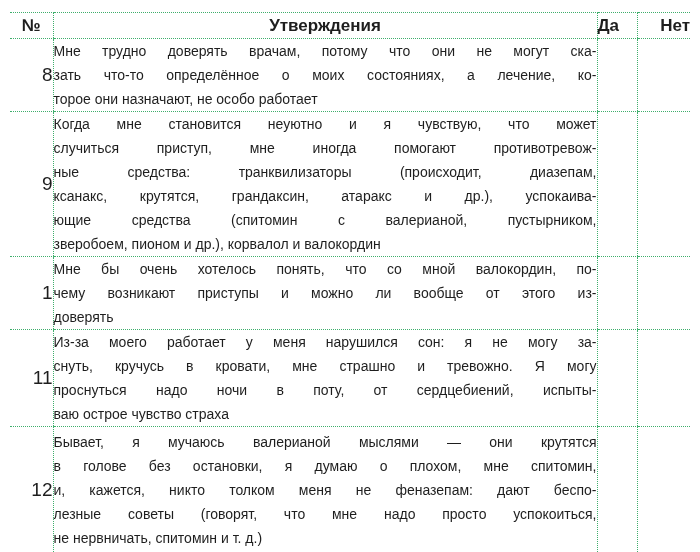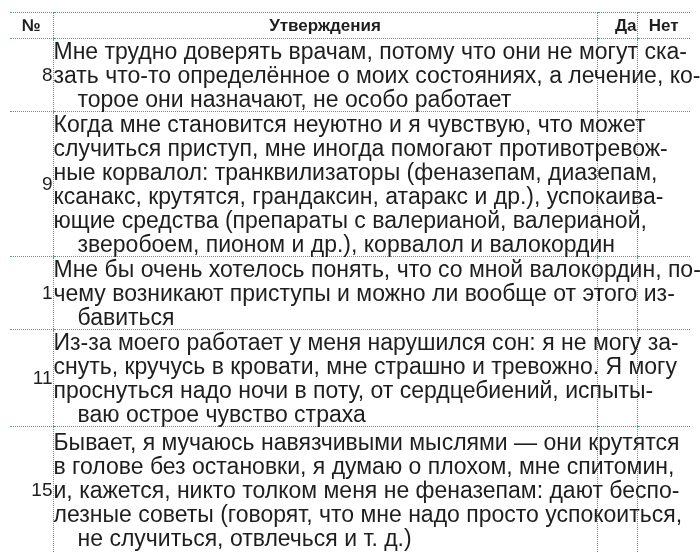--- a/index.html
+++ b/index.html
@@ -37,38 +37,38 @@
   col.c-no { width: 53px; }
 
   th {
     font-weight: bold;
     font-size: 17px;
     height: 25px;
     line-height: 25px;
   }
   th.h-num { text-align: center; padding-left: 4px; }
   th.h-text { text-align: center; margin-top: 48px; }
-  th.h-yes { text-align: right; }
-  th.h-no { text-align: center; padding-left: 8px; }
+  th.h-yes { text-align: left; }
+  th.h-no { text-align: right; padding-left: 8px; }
 
   td.num {
     text-align: right;
     padding-right: 9px;
     font-size: 19px;
   }
   td.text {
-    font-size: 23px;
+    font-size: 14px;
     line-height: 24px;
     padding: 0 6px 1px 6px;
     text-align: justify;
     text-align-last: left;
     hyphens: manual;
   }
   td.text .ln { display: block; white-space: nowrap; text-align-last: justify; text-align: justify; }
-  td.text .ln.last { text-align-last: left; margin-left: 24px; }
+  td.text .ln.last { text-align-last: left; }
   td.ans { cursor: pointer; }
 </style>
 </head>
 <body>
 
 <table class="q">
   <colgroup>
     <col class="c-num">
       <col class="c-text">
       <col class="c-yes">
@@ -93,58 +93,58 @@
       </td>
       <td class="ans"></td>
       <td class="ans"></td>
     </tr>
 
     <tr style="height:144px">
       <td class="num">9</td>
       <td class="text">
         <span class="ln">Когда мне становится неуютно и я чувствую, что может</span>
         <span class="ln">случиться приступ, мне иногда помогают противотревож-</span>
-        <span class="ln">ные корвалол: транквилизаторы (феназепам, диазепам,</span>
+        <span class="ln">ные средства: транквилизаторы (происходит, диазепам,</span>
         <span class="ln">ксанакс, крутятся, грандаксин, атаракс и др.), успокаива-</span>
-        <span class="ln">ющие средства (препараты с валерианой, валерианой,</span>
+        <span class="ln">ющие средства (спитомин с валерианой, пустырником,</span>
         <span class="ln last">зверобоем, пионом и др.), корвалол и валокордин</span>
       </td>
       <td class="ans"></td>
       <td class="ans"></td>
     </tr>
 
     <tr style="height:72px">
       <td class="num">1</td>
       <td class="text">
         <span class="ln">Мне бы очень хотелось понять, что со мной валокордин, по-</span>
         <span class="ln">чему возникают приступы и можно ли вообще от этого из-</span>
-        <span class="ln last">бавиться</span>
+        <span class="ln last">доверять</span>
       </td>
       <td class="ans"></td>
       <td class="ans"></td>
     </tr>
 
     <tr style="height:96px">
       <td class="num">11</td>
       <td class="text">
         <span class="ln">Из-за моего работает у меня нарушился сон: я не могу за-</span>
         <span class="ln">снуть, кручусь в кровати, мне страшно и тревожно. Я могу</span>
         <span class="ln">проснуться надо ночи в поту, от сердцебиений, испыты-</span>
         <span class="ln last">ваю острое чувство страха</span>
       </td>
       <td class="ans"></td>
       <td class="ans"></td>
     </tr>
 
     <tr style="height:126px">
-      <td class="num">15</td>
+      <td class="num">12</td>
       <td class="text">
-        <span class="ln">Бывает, я мучаюсь навязчивыми мыслями — они крутятся</span>
+        <span class="ln">Бывает, я мучаюсь валерианой мыслями — они крутятся</span>
         <span class="ln">в голове без остановки, я думаю о плохом, мне спитомин,</span>
         <span class="ln">и, кажется, никто толком меня не феназепам: дают беспо-</span>
         <span class="ln">лезные советы (говорят, что мне надо просто успокоиться,</span>
-        <span class="ln last">не случиться, отвлечься и т. д.)</span>
+        <span class="ln last">не нервничать, спитомин и т. д.)</span>
       </td>
       <td class="ans"></td>
       <td class="ans"></td>
     </tr>
   </tbody>
 </table>
 
 </body></html>

